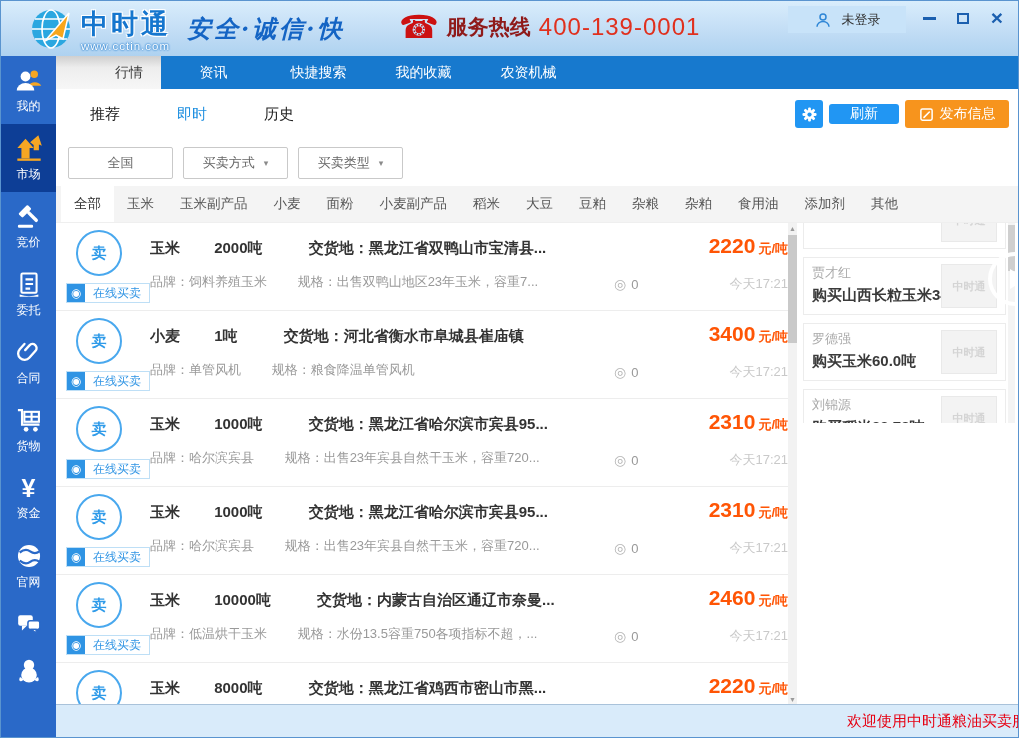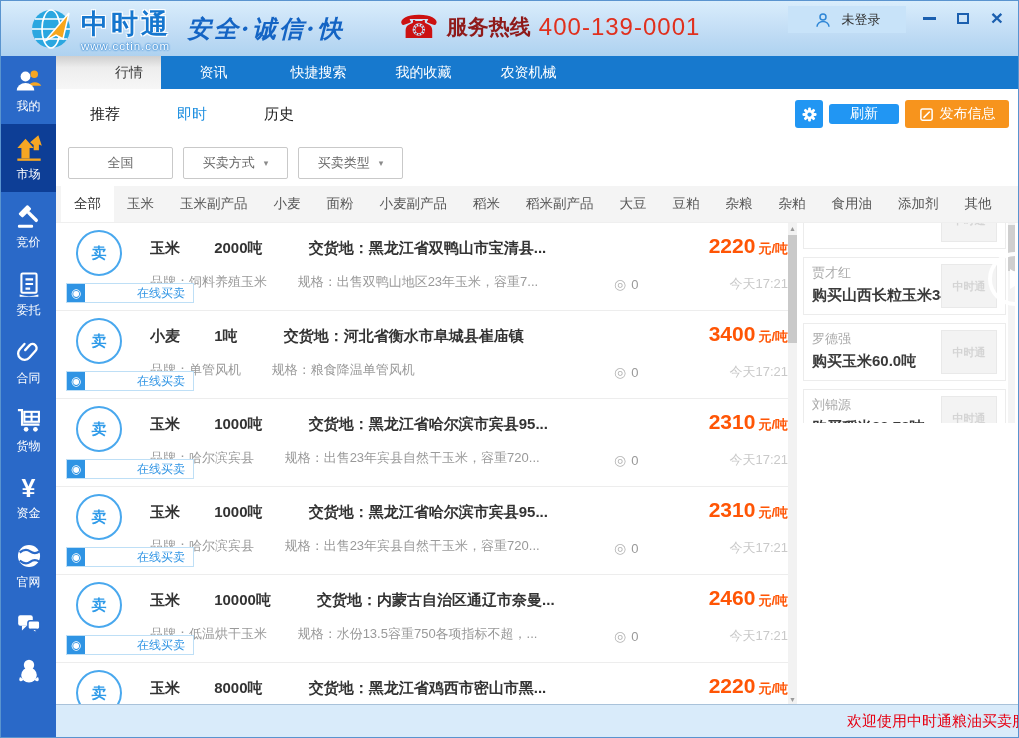--- a/index.html
+++ b/index.html
@@ -71,21 +71,21 @@
 
 .listwrap { display:flex; height:483px; }
 .list { width:732px; }
 .lrow { height:88px; border-bottom:1px solid #EDEDED; display:flex; padding-left:8px; position:relative; }
 .l-left { width:86px; position:relative; }
 .sell-circle { margin:7px 0 0 12px; width:46px; height:46px; border:2px solid #49A8EE; border-radius:50%;
   color:#2F9BE9; font-size:15px; font-weight:bold; display:flex; align-items:center; justify-content:center; }
 .online-badge { position:absolute; left:2px; top:60px; height:20px; display:inline-flex; align-items:center;
   border:1px solid #BEDFF6; background:#fff; }
 .ob-ic { width:18px; height:18px; background:#2F94E4; color:#fff; font-size:12px; display:flex; align-items:center; justify-content:center; }
-.ob-tx { font-size:12px; color:#2F94E4; padding:0 8px; white-space:nowrap;margin-left:44px; }
+.ob-tx { font-size:12px; color:#2F94E4; padding:0 8px; white-space:nowrap; }
 .l-main { flex:1; min-width:0; padding-top:16px; }
 .l-title { font-size:15px; font-weight:bold; color:#333; white-space:nowrap; overflow:hidden; }
 .l-title .prod { margin-right:30px; }
 .l-title .qty { margin-right:42px; }
 .l-sub { margin-top:15px; font-size:13px; color:#999; white-space:nowrap; overflow:hidden; }
 .l-sub .spec { margin-left:27px;margin-top:34px; }
 .l-right { width:178px; padding-top:11px; text-align:right; flex-shrink:0; }
 .price { font-size:21px; font-weight:bold; color:#FF5505; }
 .unit { font-size:13px; color:#FF5505; margin-left:3px; font-weight:bold; }
 .l-meta { margin-top:17px; display:flex; justify-content:space-between; padding-left:4px; }
@@ -331,21 +331,20 @@
     </div>
 
     <div class="cats">
       <span class="cat active">全部</span>
       <span class="cat">玉米</span>
       <span class="cat">玉米副产品</span>
       <span class="cat">小麦</span>
       <span class="cat">面粉</span>
       <span class="cat">小麦副产品</span>
       <span class="cat">稻米</span>
-      <span class="cat">稻米副产品</span>
       <span class="cat">大豆</span>
       <span class="cat">豆粕</span>
       <span class="cat">杂粮</span>
       <span class="cat">杂粕</span>
       <span class="cat">食用油</span>
       <span class="cat">添加剂</span>
       <span class="cat">其他</span>
     </div>
 
     <div class="listwrap">

